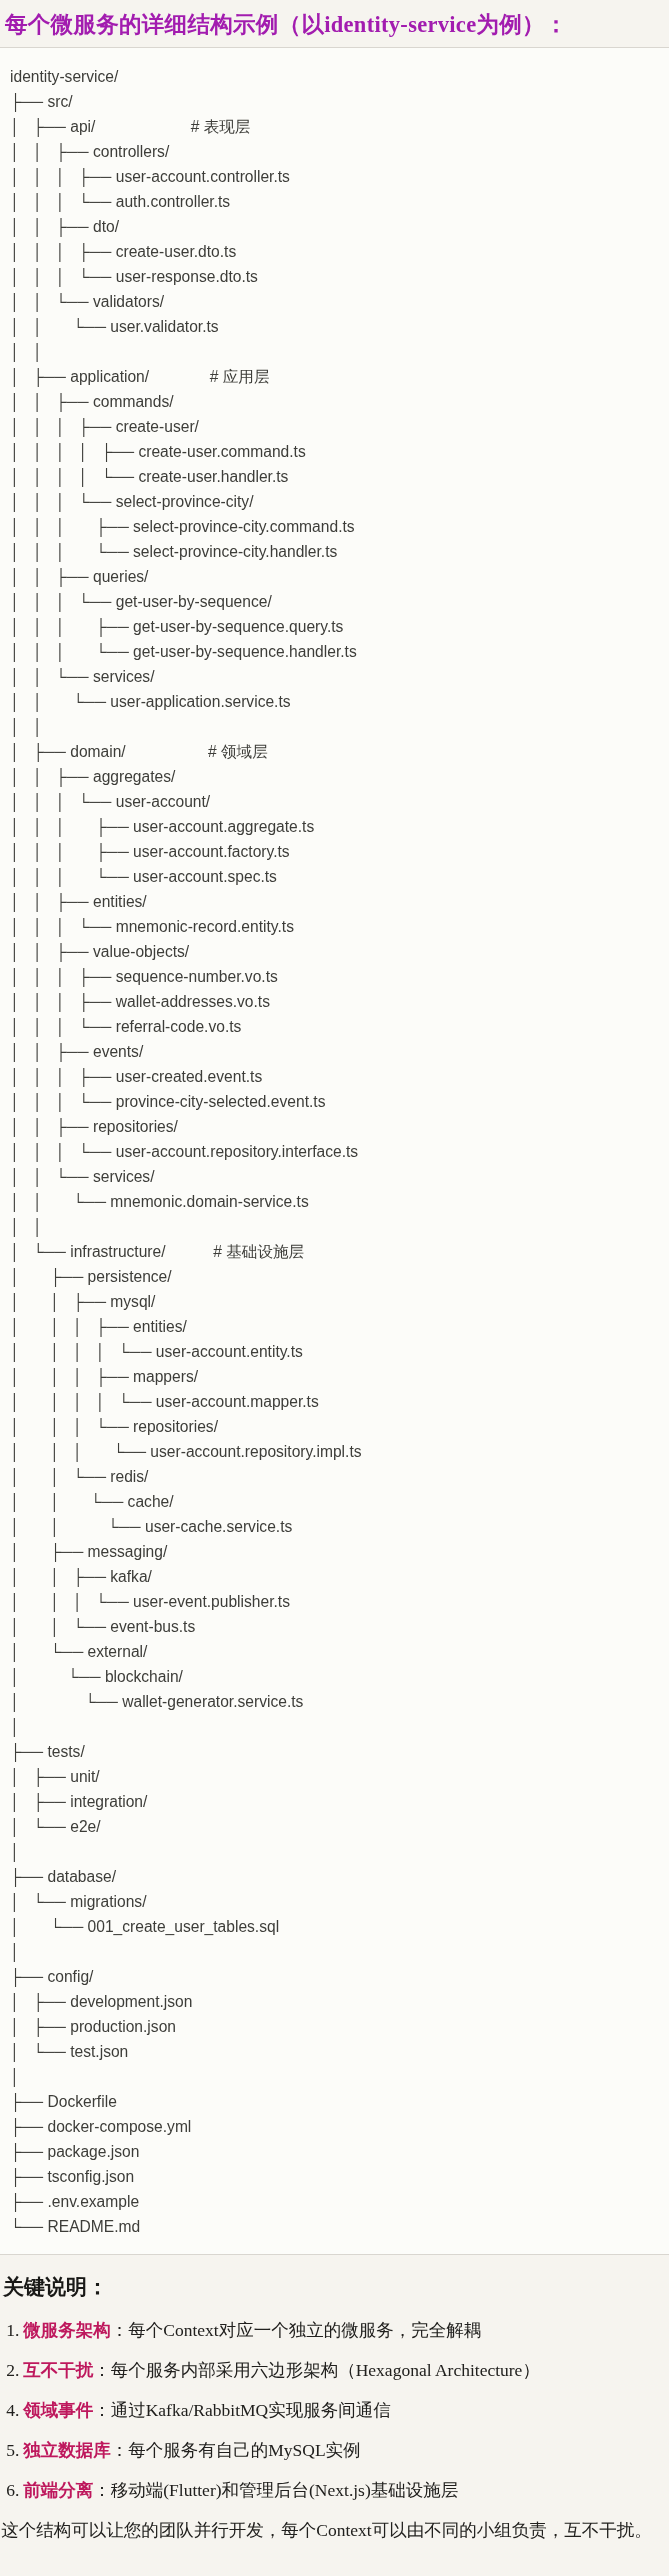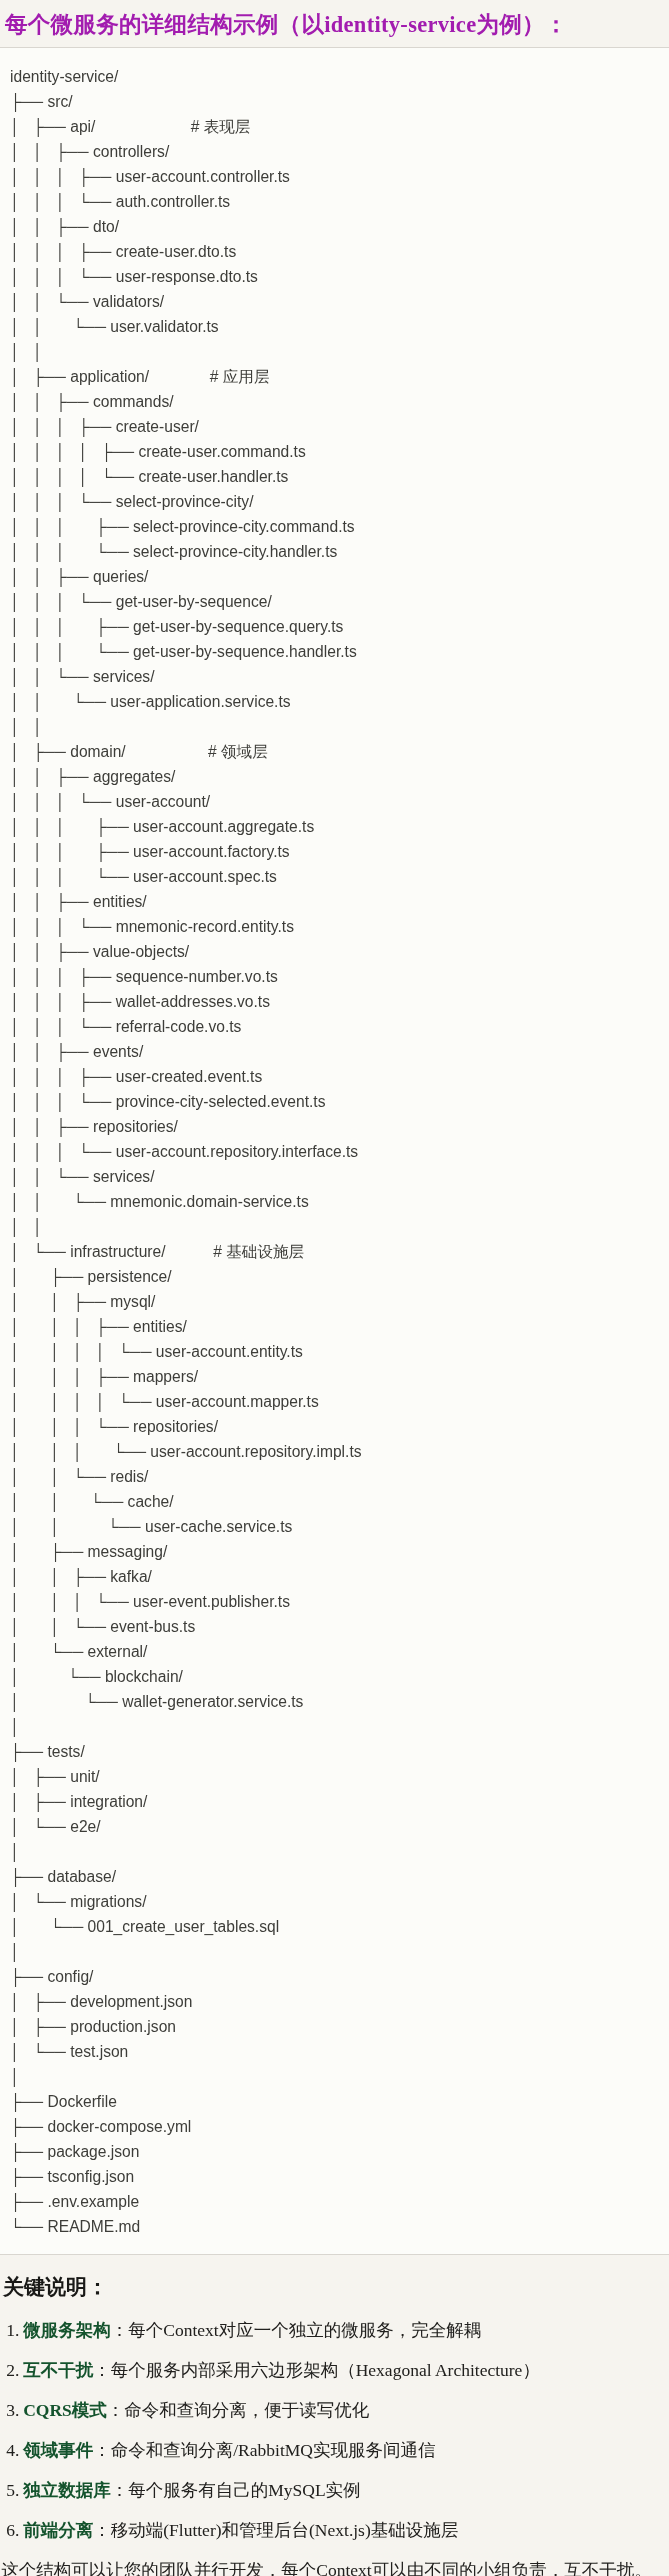--- a/index.html
+++ b/index.html
@@ -43,21 +43,21 @@
     color: #191917;
   }
   .note-item {
     margin: 17.5px 0 0 6.3px;
     font-size: 17.5px;
     line-height: 22.5px;
     color: #21201e;
     white-space: nowrap;
   }
   .note-item .num { margin-right: 3.8px; }
-  .note-item strong { font-weight: 700; color: #14532d; }
+  .note-item strong { font-weight: 700; color: #be185d; }
   .closing-paragraph {
     margin: 17.5px 0 0 1.3px;
     font-size: 17.5px;
     line-height: 22.5px;
     color: #21201e;
     white-space: nowrap;
   }
 </style>
 </head>
 <body>
@@ -154,23 +154,22 @@
 └── README.md</pre>
 </div>
 
 <div class="notes">
   <h3 class="notes-heading">关键说明：</h3>
 
   <div class="note-item"><span class="num">1.</span><strong>微服务架构</strong><span>：</span><span>每个Context对应一个独立的微服务，完全解耦</span></div>
 
   <div class="note-item"><span class="num">2.</span><strong>互不干扰</strong><span>：</span><span>每个服务内部采用六边形架构（Hexagonal Architecture）</span></div>
 
-  <div class="note-item"><span class="num">3.</span><strong>CQRS模式</strong><span>：</span><span>命令和查询分离，便于读写优化</span></div>
 
-  <div class="note-item"><span class="num">4.</span><strong>领域事件</strong><span>：</span><span>命令和查询分离/RabbitMQ实现服务间通信</span></div>
+  <div class="note-item"><span class="num">4.</span><strong>领域事件</strong><span>：</span><span>通过Kafka/RabbitMQ实现服务间通信</span></div>
 
   <div class="note-item"><span class="num">5.</span><strong>独立数据库</strong><span>：</span><span>每个服务有自己的MySQL实例</span></div>
 
   <div class="note-item"><span class="num">6.</span><strong>前端分离</strong><span>：</span><span>移动端(Flutter)和管理后台(Next.js)基础设施层</span></div>
 
   <p class="closing-paragraph">这个结构可以让您的团队并行开发，每个Context可以由不同的小组负责，互不干扰。</p>
 </div>
 
 
 </body></html>

